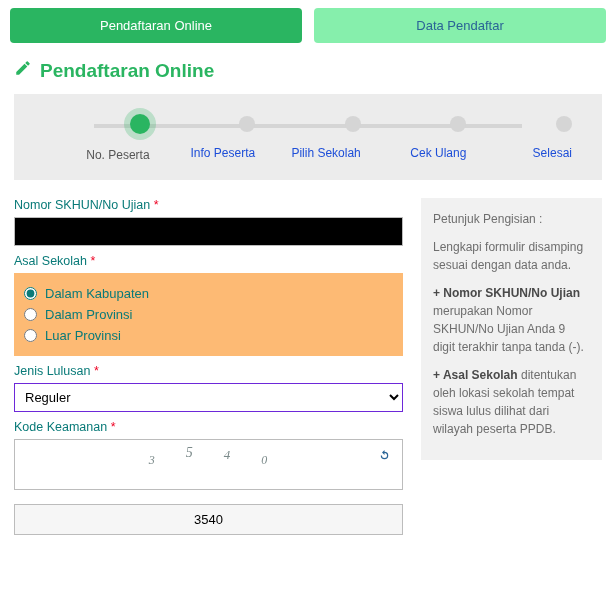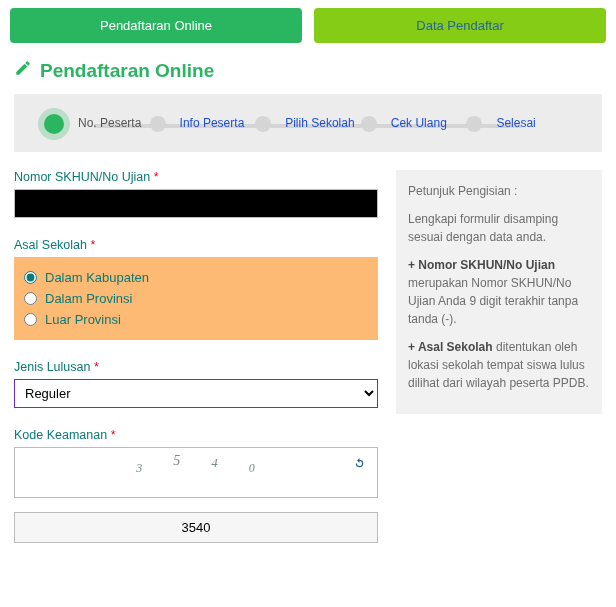--- a/index.html
+++ b/index.html
@@ -1,41 +1,41 @@
 <!DOCTYPE html>
 <html><head>
 <meta charset="utf-8">
 <style>
   * { box-sizing: border-box; margin: 0; padding: 0; }
   body { font-family: Arial, sans-serif; font-size: 13px; color: #555; background: #fff; width: 616px; }
   
   .tabs { display: flex; gap: 12px; padding: 8px 10px 0 10px; }
   .tab { flex: 1; text-align: center; padding: 10px 0; border-radius: 4px; cursor: pointer; font-size: 13px; }
   .tab-active { background: #2ab561; color: #fff; font-weight: 500; }
-  .tab-inactive { background: #84cc16; color: #2a6496; }
+  .tab-inactive { background: #86efac; color: #2a6496; }
   
   .page-title { display: flex; align-items: center; gap: 8px; color: #2ab561; font-size: 19px; padding: 16px 14px 12px 14px; font-weight: 600; }
   .page-title svg { width: 18px; height: 18px; fill: #2ab561; }
   
   .stepper { background: #ececec; margin: 0 14px; padding: 22px 30px 18px; position: relative; }
   .step-line { position: absolute; top: 30px; left: 80px; right: 80px; height: 4px; background: #d5d5d5; }
   .steps { display: flex; justify-content: space-between; position: relative; }
-  .step { display: flex; flex-direction: row; align-items: flex-start; gap: 14px; flex: 1; }
+  .step { display: flex; flex-direction: column; align-items: flex-end; gap: 14px; flex: 1; }
   .step-dot { width: 16px; height: 16px; border-radius: 50%; background: #d5d5d5; }
   .step-active .step-dot { width: 20px; height: 20px; background: #2ab561; margin-top: -2px; box-shadow: 0 0 0 6px rgba(42,181,97,.25); }
   .step-label { font-size: 12px; color: #1d4ed8; }
   .step-active .step-label { color: #555; }
   
   .content { display: flex; gap: 18px; padding: 18px 14px 14px 14px; }
   .form-col { flex: 1; min-width: 0; }
-  .side-col { width: 206px; background: #f1f1f1; padding: 12px 12px; font-size: 12px; color: #6e6e6e; align-self: flex-start; }
+  .side-col { width: 181px; background: #f1f1f1; padding: 12px 12px; font-size: 12px; color: #6e6e6e; align-self: flex-start; }
   .side-col p { margin-bottom: 10px; line-height: 1.5; }
   .side-col .strong { color: #4a4a4a; font-weight: 600; }
   
-  .form-group { margin-bottom: 20px; }
+  .form-group { margin-bottom: 8px; }
   .form-label { color: #097a78; font-size: 12.5px; margin-bottom: 5px; display: block; }
   .req { color: #e02; }
   .text-input { width: 100%; padding: 6px 8px; border: 1px solid #bcbcbc; background: #fff; font-size: 13px; }
   .text-input.black { background: #000; color: #000; }
   .select-input { width: 100%; padding: 5px 6px; border: 1px solid #6d28d9; background: #fff; font-size: 13px; }
   
   .radio-box { background: #fdba74; padding: 10px 10px; }
   .radio-row { display: flex; align-items: center; gap: 8px; padding: 3px 0; color: #097a78; font-size: 13px; }
   .radio-row input { accent-color: #097a78; }
   

